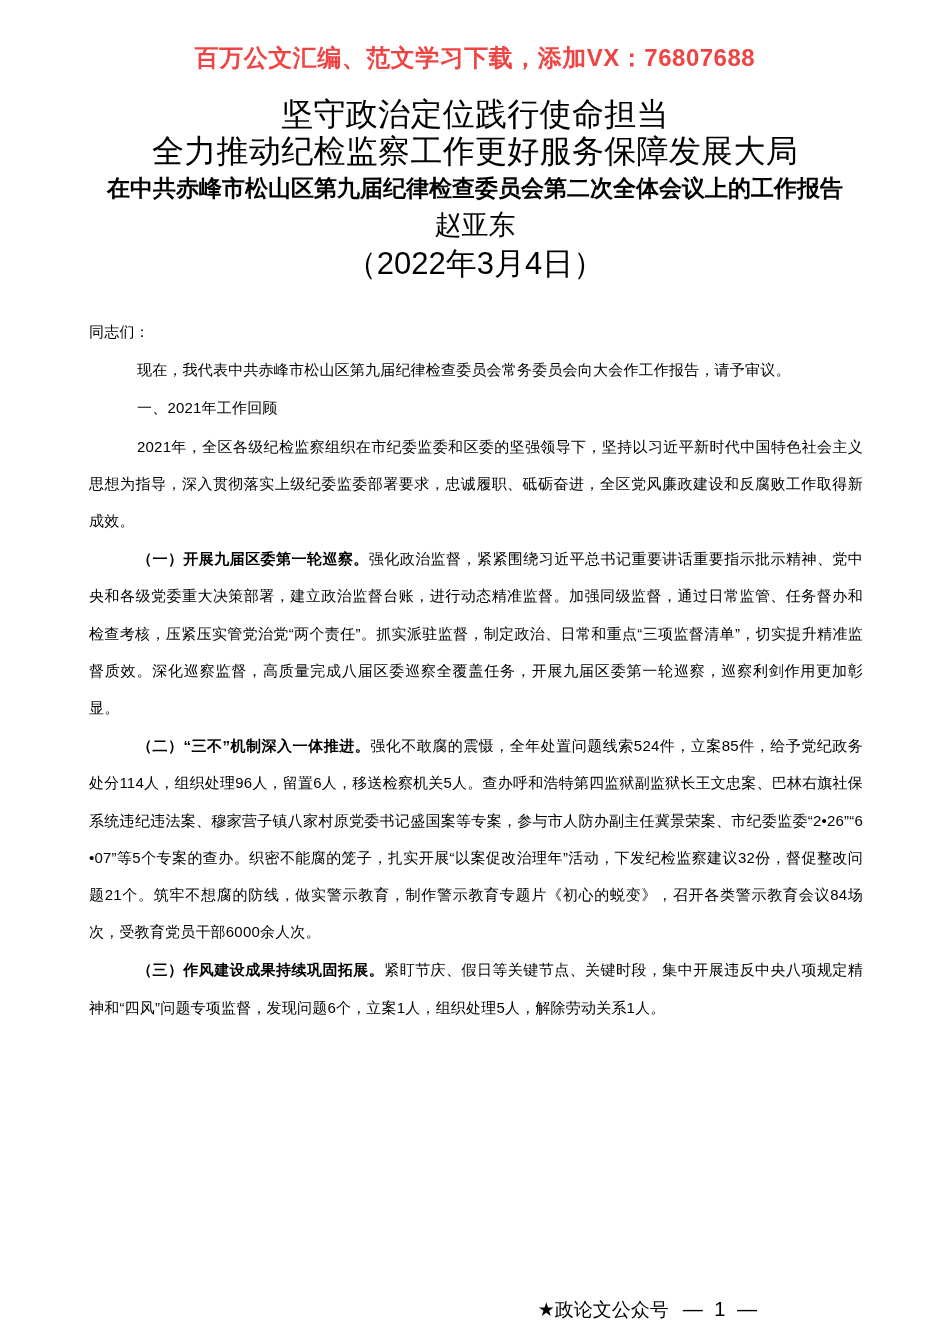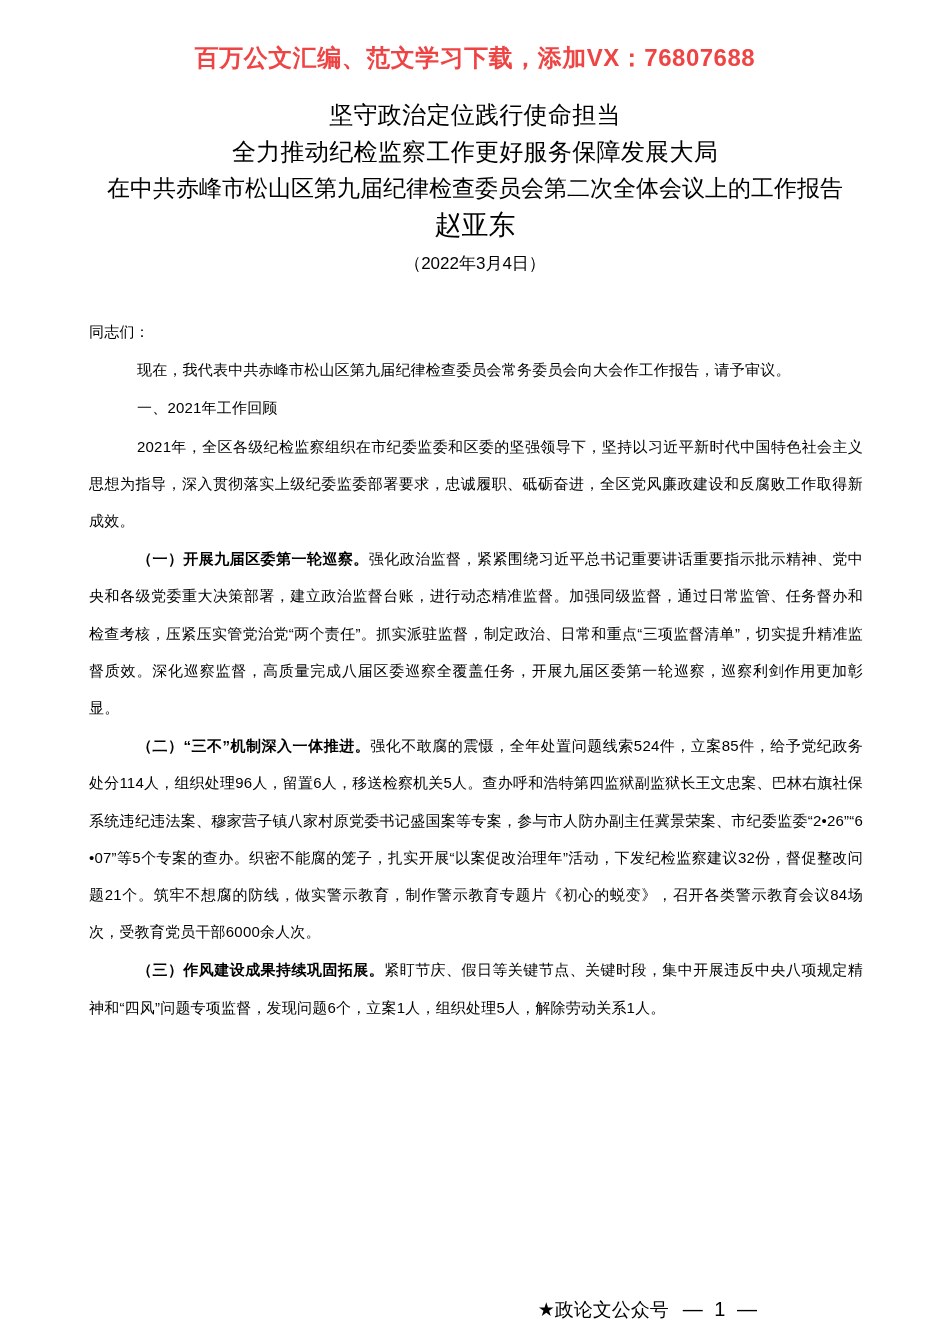--- a/index.html
+++ b/index.html
@@ -38,37 +38,38 @@
 
   
   .title-block {
     position: absolute;
     top: 96px;
     left: 88px;
     width: 774px;
     text-align: center;
   }
   .title-line {
-    font-size: 24px;
+    font-size: 32px;
     line-height: 37px;
     font-weight: 400;
     letter-spacing: 0.3px;
     white-space: nowrap;
   }
   .title-line.long {
     font-size: 23px;
     letter-spacing: 0px;
+    font-weight: bold;
   }
   .author-line {
     font-size: 27px;
     line-height: 37px;
     font-weight: 400;
   }
   .date-line {
-    font-size: 17px;
+    font-size: 31px;
     line-height: 40px;
     font-weight: 400;
   }
 
   
   .body-block {
     position: absolute;
     top: 312px;
     left: 88px;
     width: 776px;

